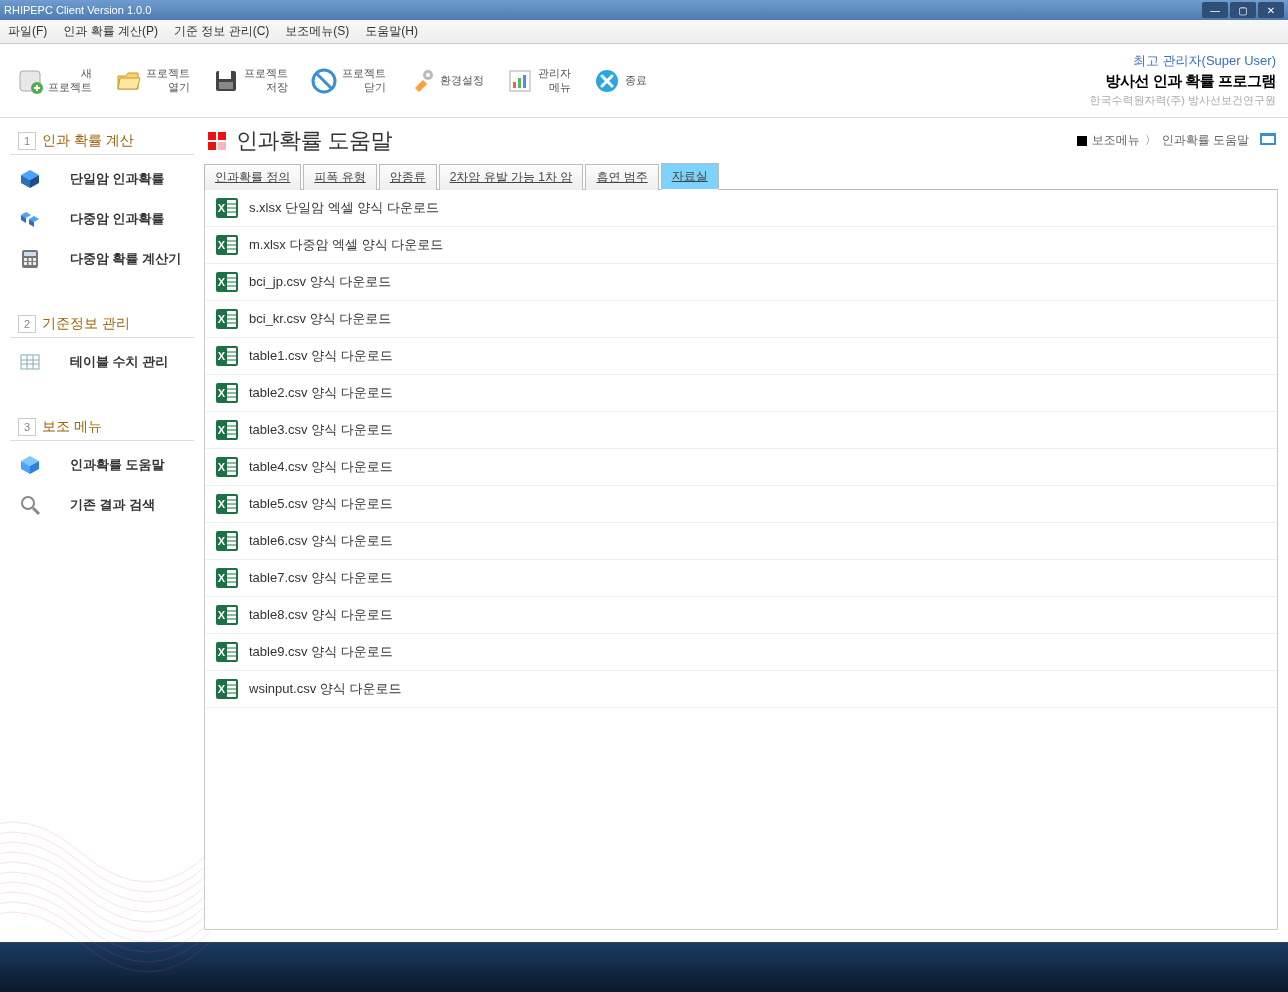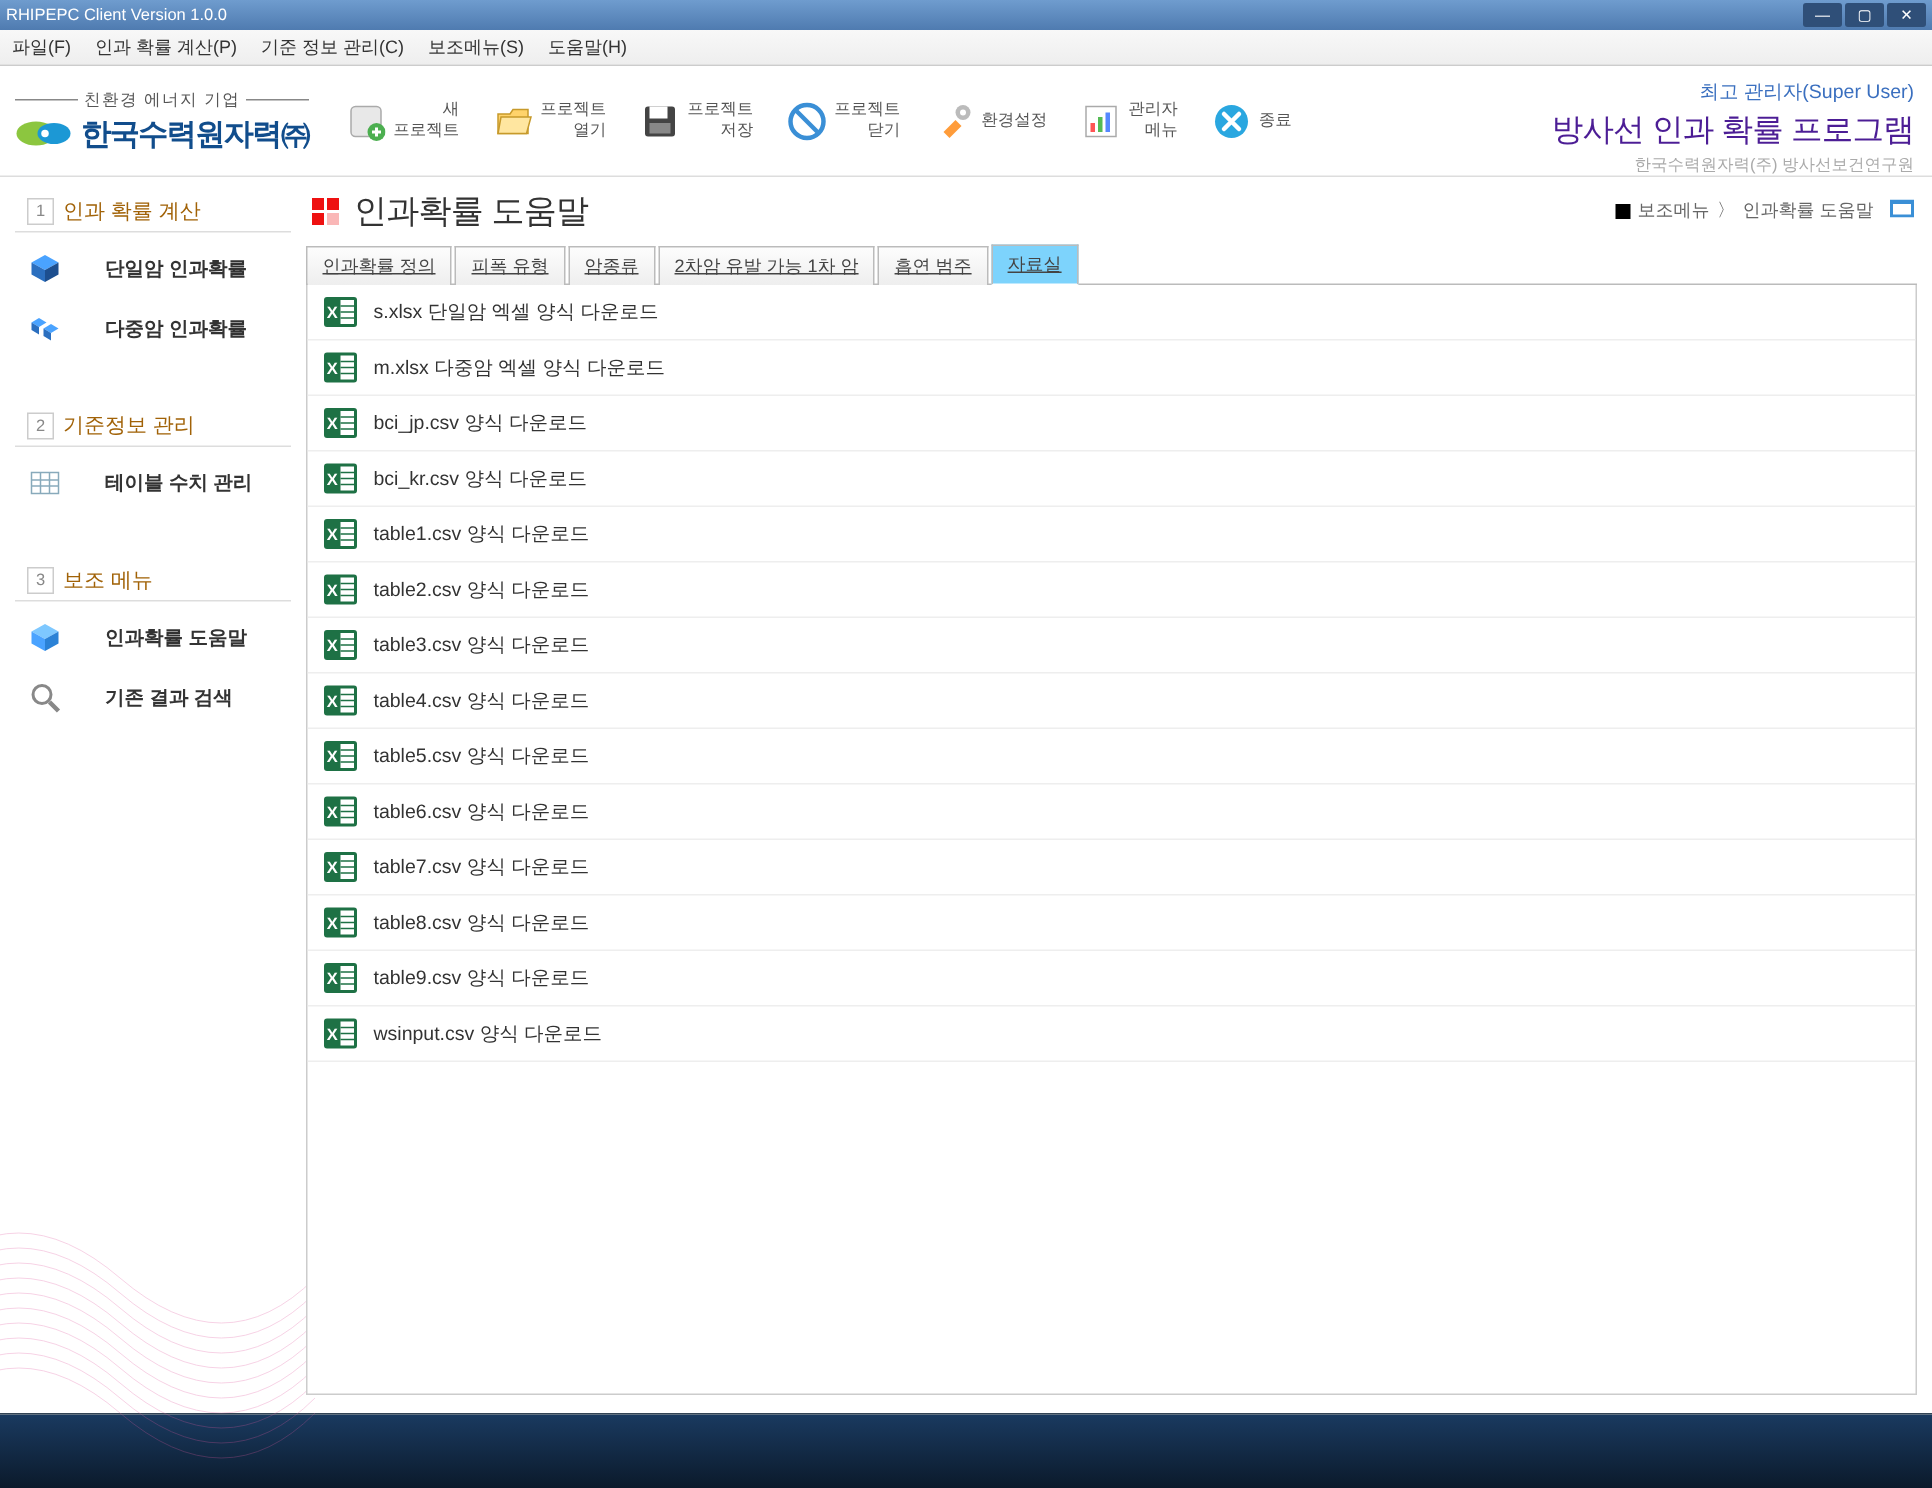--- a/index.html
+++ b/index.html
@@ -92,21 +92,21 @@
   .tbtn .ticon {
     width: 28px; height: 28px; display: flex; align-items: center; justify-content: center;
   }
   .tbtn .tlabel {
     font-size: 11px; color: #555; text-align: right; line-height: 1.2; white-space: pre;
   }
   .header-right {
     position: absolute; right: 12px; top: 8px; text-align: right;
   }
   .super-user { color: #3a6fbf; font-size: 13px; cursor: pointer; }
-  .app-title { font-size: 21px; font-weight: normal; color: #4c1d95; margin-top: 2px; letter-spacing: -0.5px; }
+  .app-title { font-size: 15px; font-weight: bold; color: #000000; margin-top: 2px; letter-spacing: -0.5px; }
   .app-subtitle { font-size: 11px; color: #aaa; margin-top: 2px; }
   
   .layout {
     display: flex;
     height: calc(992px - 20px - 24px - 74px - 50px);
     position: relative;
   }
   .leftcol {
     width: 200px;
     padding: 6px 0;
@@ -225,31 +225,20 @@
 
 <div class="menubar">
   <span>파일(F)</span>
   <span>인과 확률 계산(P)</span>
   <span>기준 정보 관리(C)</span>
   <span>보조메뉴(S)</span>
   <span>도움말(H)</span>
 </div>
 
 <div class="header">
-  <div class="brand-container">
-    <div class="brand-sub">친환경 에너지 기업</div>
-    <div class="brand-logo">
-      <svg width="38" height="22">
-        <ellipse cx="14" cy="11" rx="13" ry="8" fill="#8cc63f"></ellipse>
-        <ellipse cx="26" cy="11" rx="11" ry="7" fill="#1c98d5"></ellipse>
-        <ellipse cx="20" cy="11" rx="2.5" ry="2.5" fill="#fff"></ellipse>
-      </svg>
-      <span class="brand-name">한국수력원자력㈜</span>
-    </div>
-  </div>
 
   <div class="toolbar">
     <div class="tbtn">
       <span class="ticon">
         <svg width="26" height="26">
             <rect x="3" y="3" width="20" height="20" rx="3" fill="#e8e8e8" stroke="#aaa"></rect>
             <circle cx="20" cy="20" r="6" fill="#4caf50"></circle>
             <path d="M20 17v6M17 20h6" stroke="#fff" stroke-width="2"></path>
           </svg>
       </span>
@@ -363,20 +352,35 @@
       <span class="nicon">
           <svg width="22" height="22">
             <polygon points="7,4 12,7 7,10 2,7" fill="#4aa3ff"></polygon>
             <polygon points="2,7 7,10 7,15 2,12" fill="#2b6fbf"></polygon>
             <polygon points="15,8 20,11 15,14 10,11" fill="#4aa3ff"></polygon>
             <polygon points="10,11 15,14 15,19 10,16" fill="#2b6fbf"></polygon>
           </svg>
         </span>
       <span>다중암 인과확률</span>
     </div>
+    <div class="nav-item">
+      <span class="nicon">
+          <svg width="22" height="22">
+            <rect x="3" y="2" width="16" height="18" rx="2" fill="#777"></rect>
+            <rect x="5" y="4" width="12" height="4" fill="#cde"></rect>
+            <rect x="5" y="10" width="3" height="3" fill="#eee"></rect>
+            <rect x="9.5" y="10" width="3" height="3" fill="#eee"></rect>
+            <rect x="14" y="10" width="3" height="3" fill="#eee"></rect>
+            <rect x="5" y="14" width="3" height="3" fill="#eee"></rect>
+            <rect x="9.5" y="14" width="3" height="3" fill="#eee"></rect>
+            <rect x="14" y="14" width="3" height="3" fill="#eee"></rect>
+          </svg>
+        </span>
+      <span>다중암 확률 계산기</span>
+    </div>
 
     <div class="left-gap"></div>
 
     <div class="section-head">
       <div class="section-num">2</div>
       <div class="section-title">기준정보 관리</div>
     </div>
     <div class="nav-item">
       <span class="nicon">
           <svg width="22" height="22">

